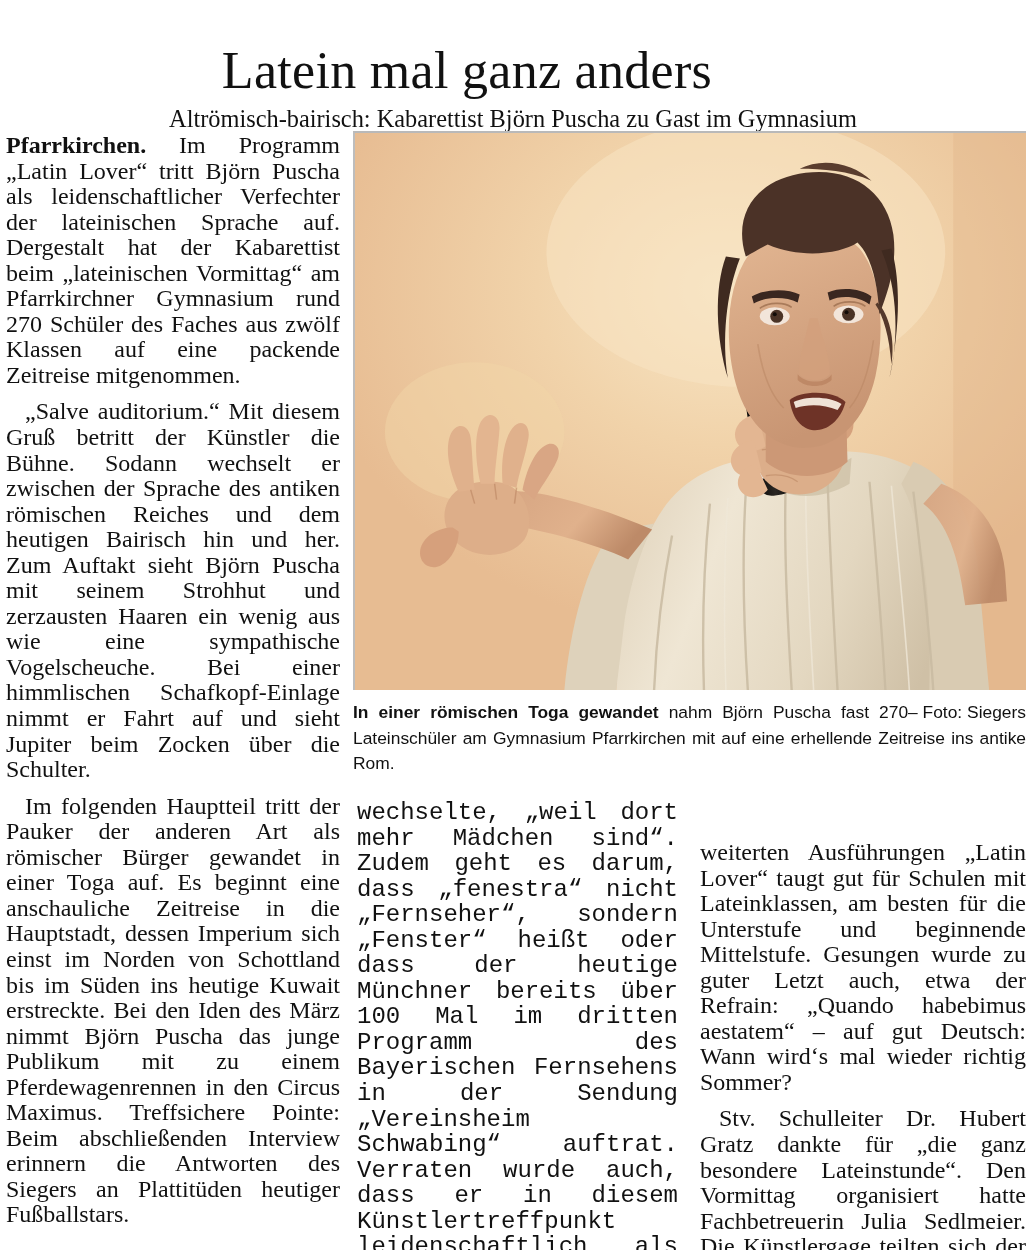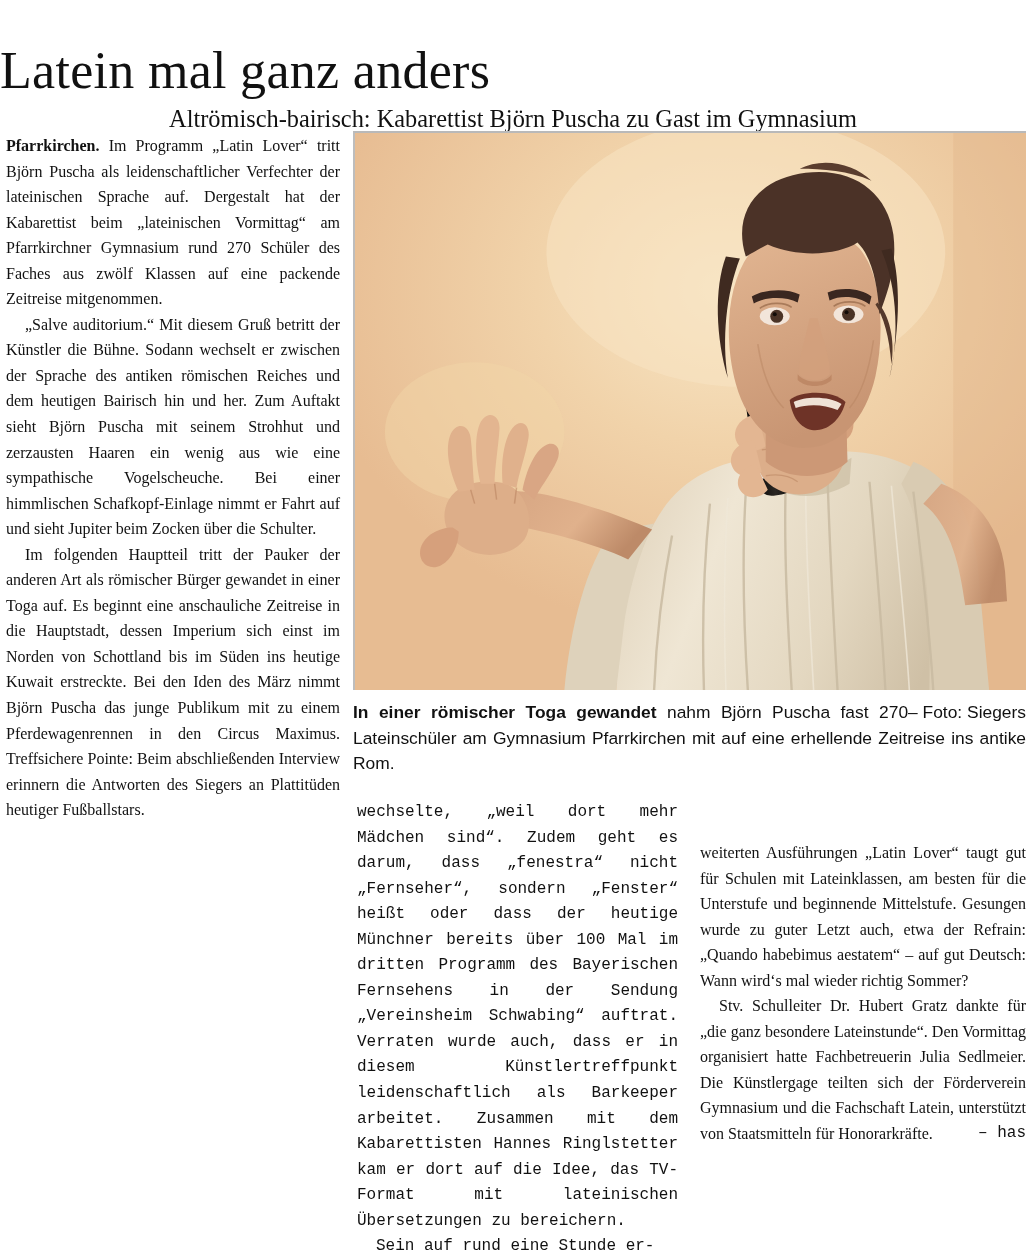--- a/index.html
+++ b/index.html
@@ -1,21 +1,21 @@
 <!DOCTYPE html>
 <html><head>
 <meta charset="utf-8">
 <style>
   html,body{margin:0;padding:0;background:#fff;}
   body{width:1026px;height:1250px;position:relative;overflow:hidden;
        font-family:"Liberation Serif","DejaVu Serif",serif;color:#111;}
 
   
   #headline{
-    position:absolute;left:0;top:6px;width:934px;text-align:left;
+    position:absolute;left:0;top:6px;width:934px;text-align:center;
     font-size:52px;line-height:60px;font-weight:400;letter-spacing:.3px;
     font-family:"Liberation Serif",serif;
   }
   #subhead{
     position:absolute;left:0;top:82px;width:1026px;text-align:center;
     font-size:25.5px;line-height:32px;font-weight:400;
     transform:scaleX(.955);transform-origin:50% 50%;
     font-family:"Liberation Serif",serif;
   }
 
@@ -32,26 +32,26 @@
     position:absolute;left:353px;top:700px;width:673px;
     font-family:"Liberation Sans","DejaVu Sans",sans-serif;
     font-size:17.4px;line-height:25.6px;color:#111;
     text-align:justify;
   }
   #caption .lead{font-weight:700;}
   #caption .credit{float:right;}
   #caption p{margin:0;}
 
   
-  .col{position:absolute;font-size:16px;line-height:25.55px;
+  .col{position:absolute;font-size:24px;line-height:25.55px;
        text-align:justify;text-justify:inter-word;hyphens:manual;
        font-family:"Liberation Serif",serif;}
   .col p{margin:0;text-indent:19px;}
   .col p.noindent{text-indent:0;}
-  .col p + p{margin-top:0;}
+  .col p + p{margin-top:11px;}
   .place{font-weight:700;}
   .dash{white-space:nowrap;font-family:Liberation Mono, monospace;}
 
   #col1{left:6px;top:133px;width:334px;}
   #col2{left:357px;top:800px;width:321px;font-family:Liberation Mono, monospace;}
   #col3{left:700px;top:840px;width:326px;}
 </style>
 </head>
 <body>
 
@@ -226,21 +226,21 @@
         <path d="M404 212 C408 238 416 262 430 276"></path>
         <path d="M520 208 C516 236 508 262 496 276"></path>
       </g>
     </g>
 
     <rect width="673" height="559" fill="none" stroke="#c9a882" stroke-width="0"></rect>
   </svg>
 </div>
 
 <div id="caption">
-  <p><span class="credit">– Foto: Siegers</span><span class="lead">In einer römischer Toga gewandet</span><span> nahm Björn Puscha fast 270 Lateinschüler am Gymnasium Pfarrkirchen mit auf eine erhellende Zeitreise ins antike Rom.</span></p>
+  <p><span class="credit">– Foto: Siegers</span><span class="lead">In einer römischen Toga gewandet</span><span> nahm Björn Puscha fast 270 Lateinschüler am Gymnasium Pfarrkirchen mit auf eine erhellende Zeitreise ins antike Rom.</span></p>
 </div>
 
 <div class="col" id="col1">
   <p class="noindent"><span class="place">Pfarrkirchen.</span><span> Im Programm „Latin Lover“ tritt Björn Puscha als leidenschaftlicher Verfechter der lateinischen Sprache auf. Dergestalt hat der Kabarettist beim „lateinischen Vormittag“ am Pfarrkirchner Gymnasium rund 270 Schüler des Faches aus zwölf Klassen auf eine packende Zeitreise mitgenommen.</span></p>
   <p>„Salve auditorium.“ Mit diesem Gruß betritt der Künstler die Bühne. Sodann wechselt er zwischen der Sprache des antiken römischen Reiches und dem heutigen Bairisch hin und her. Zum Auftakt sieht Björn Puscha mit seinem Strohhut und zerzausten Haaren ein wenig aus wie eine sympathische Vogelscheuche. Bei einer himmlischen Schafkopf-Einlage nimmt er Fahrt auf und sieht Jupiter beim Zocken über die Schulter.</p>
   <p>Im folgenden Hauptteil tritt der Pauker der anderen Art als römischer Bürger gewandet in einer Toga auf. Es beginnt eine anschauliche Zeitreise in die Hauptstadt, dessen Imperium sich einst im Norden von Schottland bis im Süden ins heutige Kuwait erstreckte. Bei den Iden des März nimmt Björn Puscha das junge Publikum mit zu einem Pferdewagenrennen in den Circus Maximus. Treffsichere Pointe: Beim abschließenden Interview erinnern die Antworten des Siegers an Plattitüden heutiger Fußballstars.</p>
 </div>
 
 <div class="col" id="col2">
   <p class="noindent">wechselte, „weil dort mehr Mädchen sind“. Zudem geht es darum, dass „fenestra“ nicht „Fernseher“, sondern „Fenster“ heißt oder dass der heutige Münchner bereits über 100 Mal im dritten Programm des Bayerischen Fernsehens in der Sendung „Vereinsheim Schwabing“ auftrat. Verraten wurde auch, dass er in diesem Künstlertreffpunkt leidenschaftlich als Barkeeper arbeitet. Zusammen mit dem Kabarettisten Hannes Ringlstetter kam er dort auf die Idee, das TV-Format mit lateinischen Übersetzungen zu bereichern.</p>

